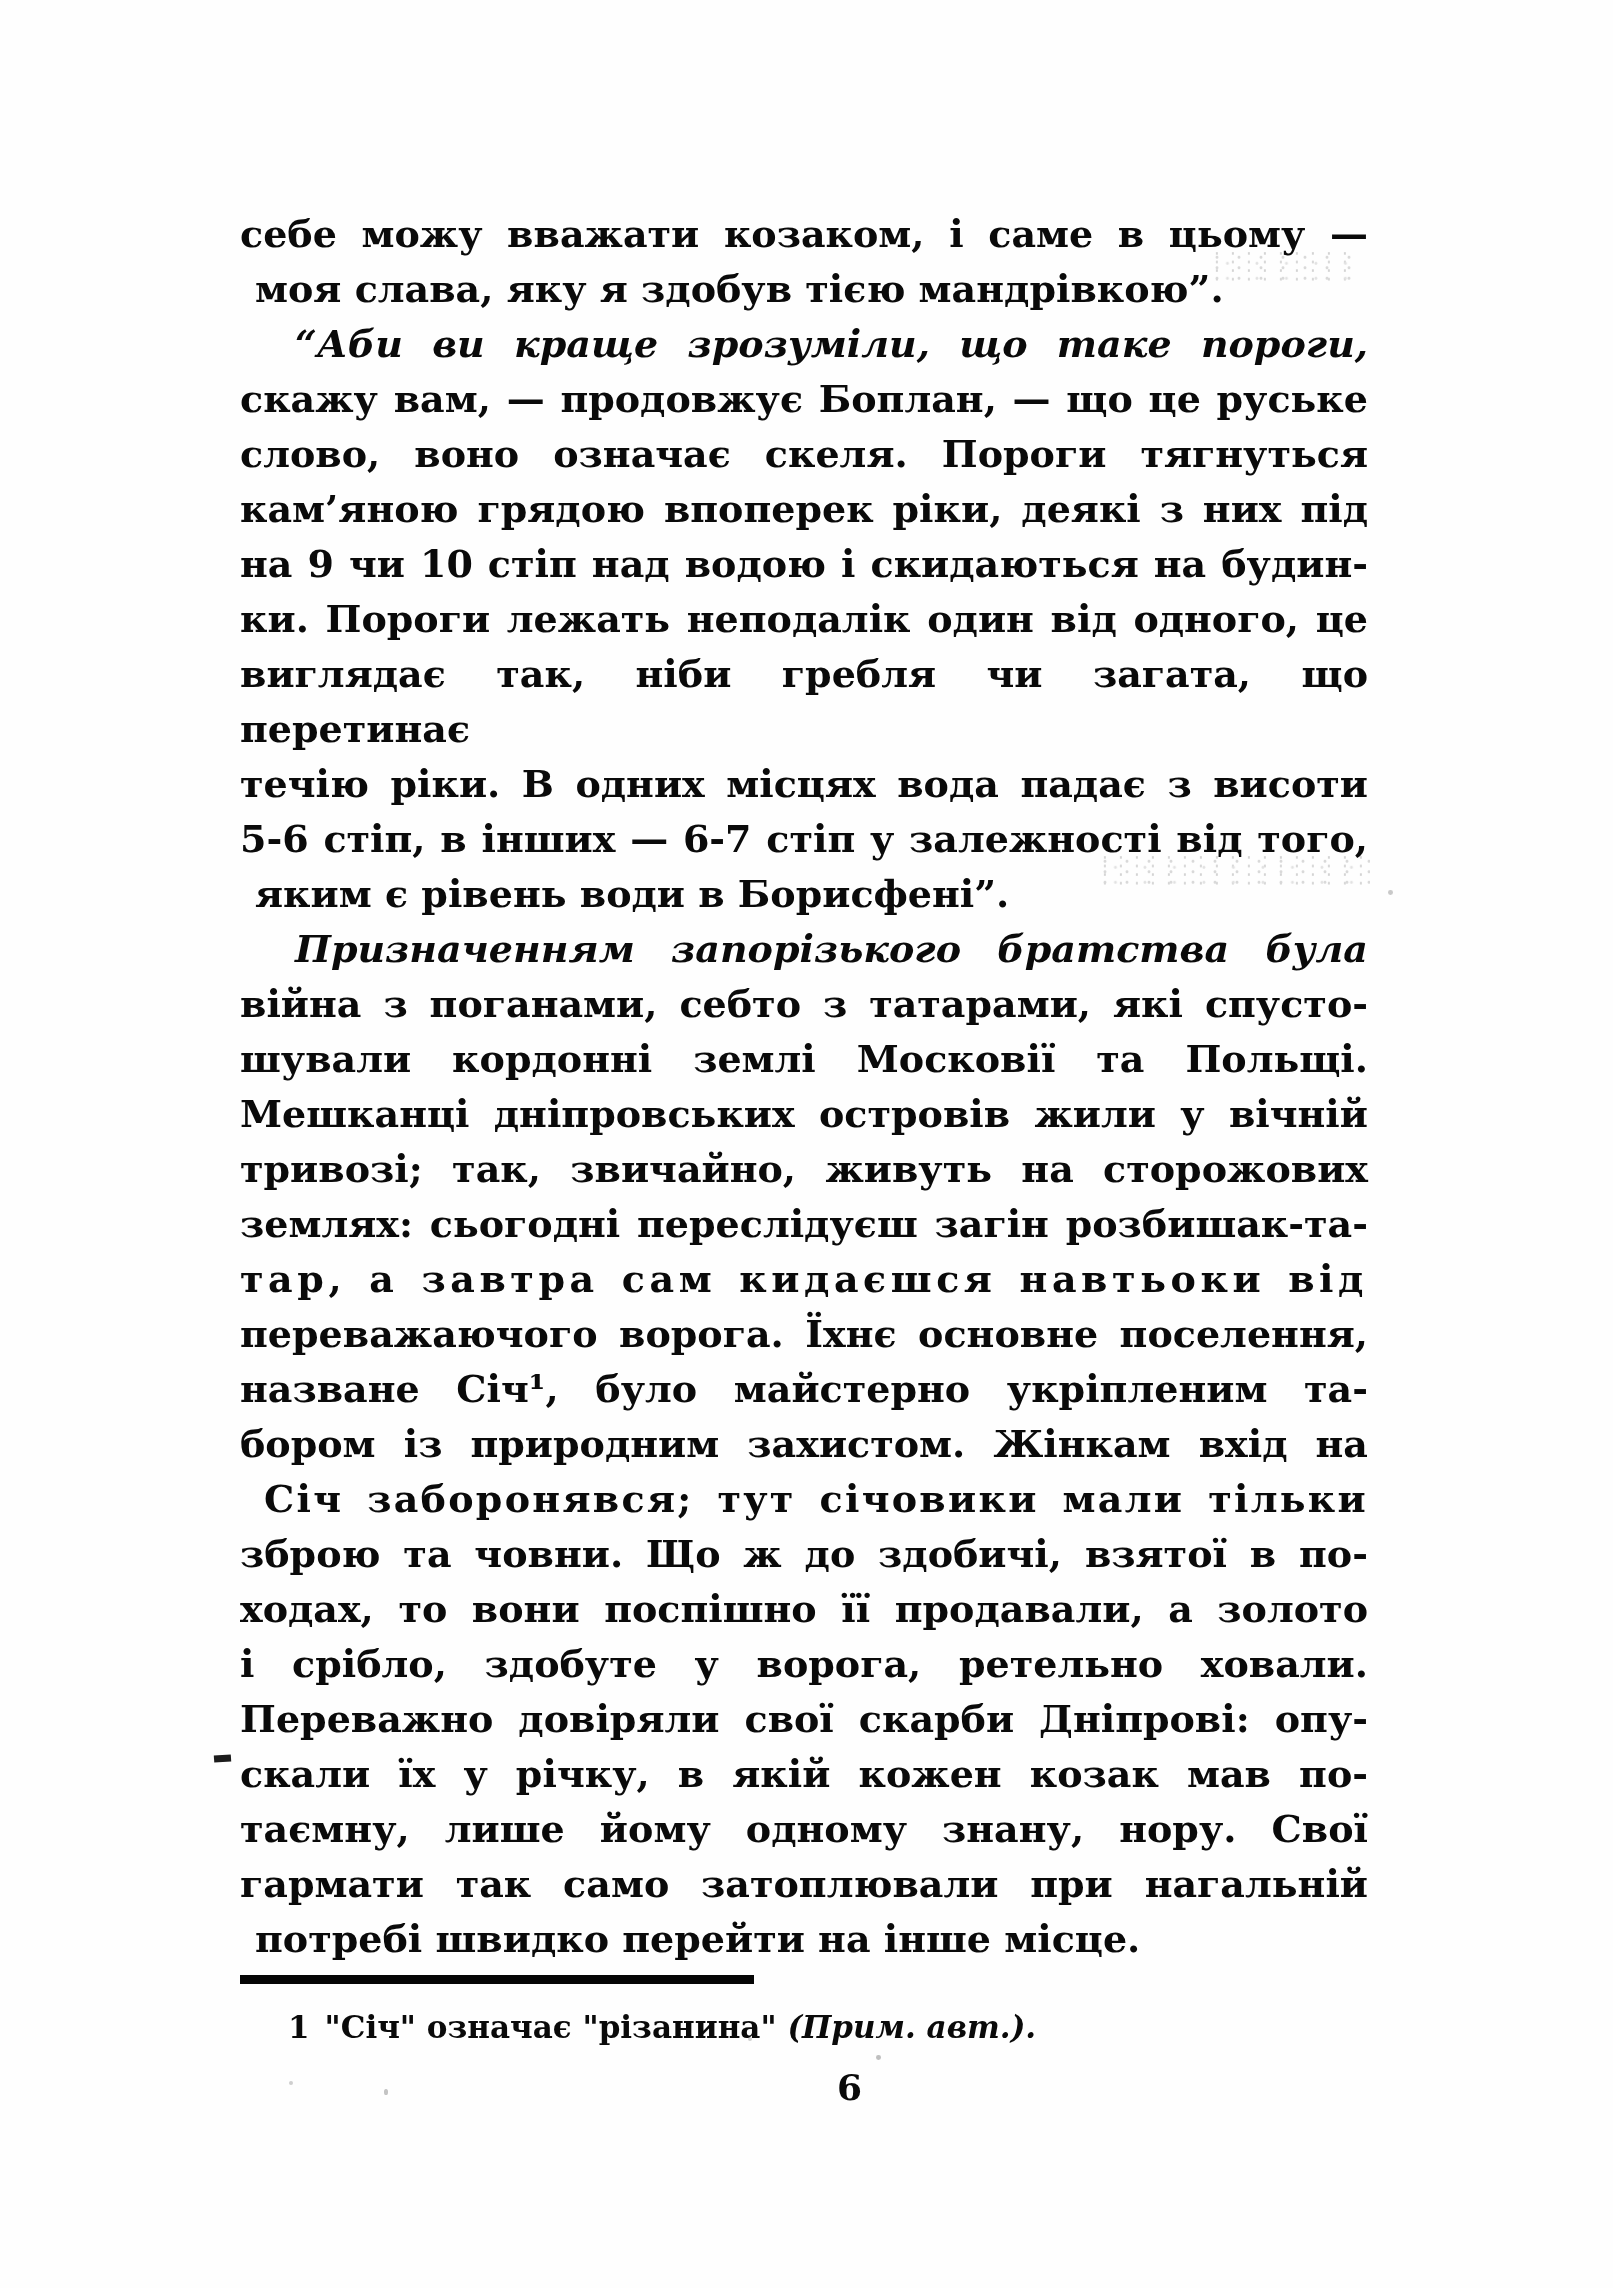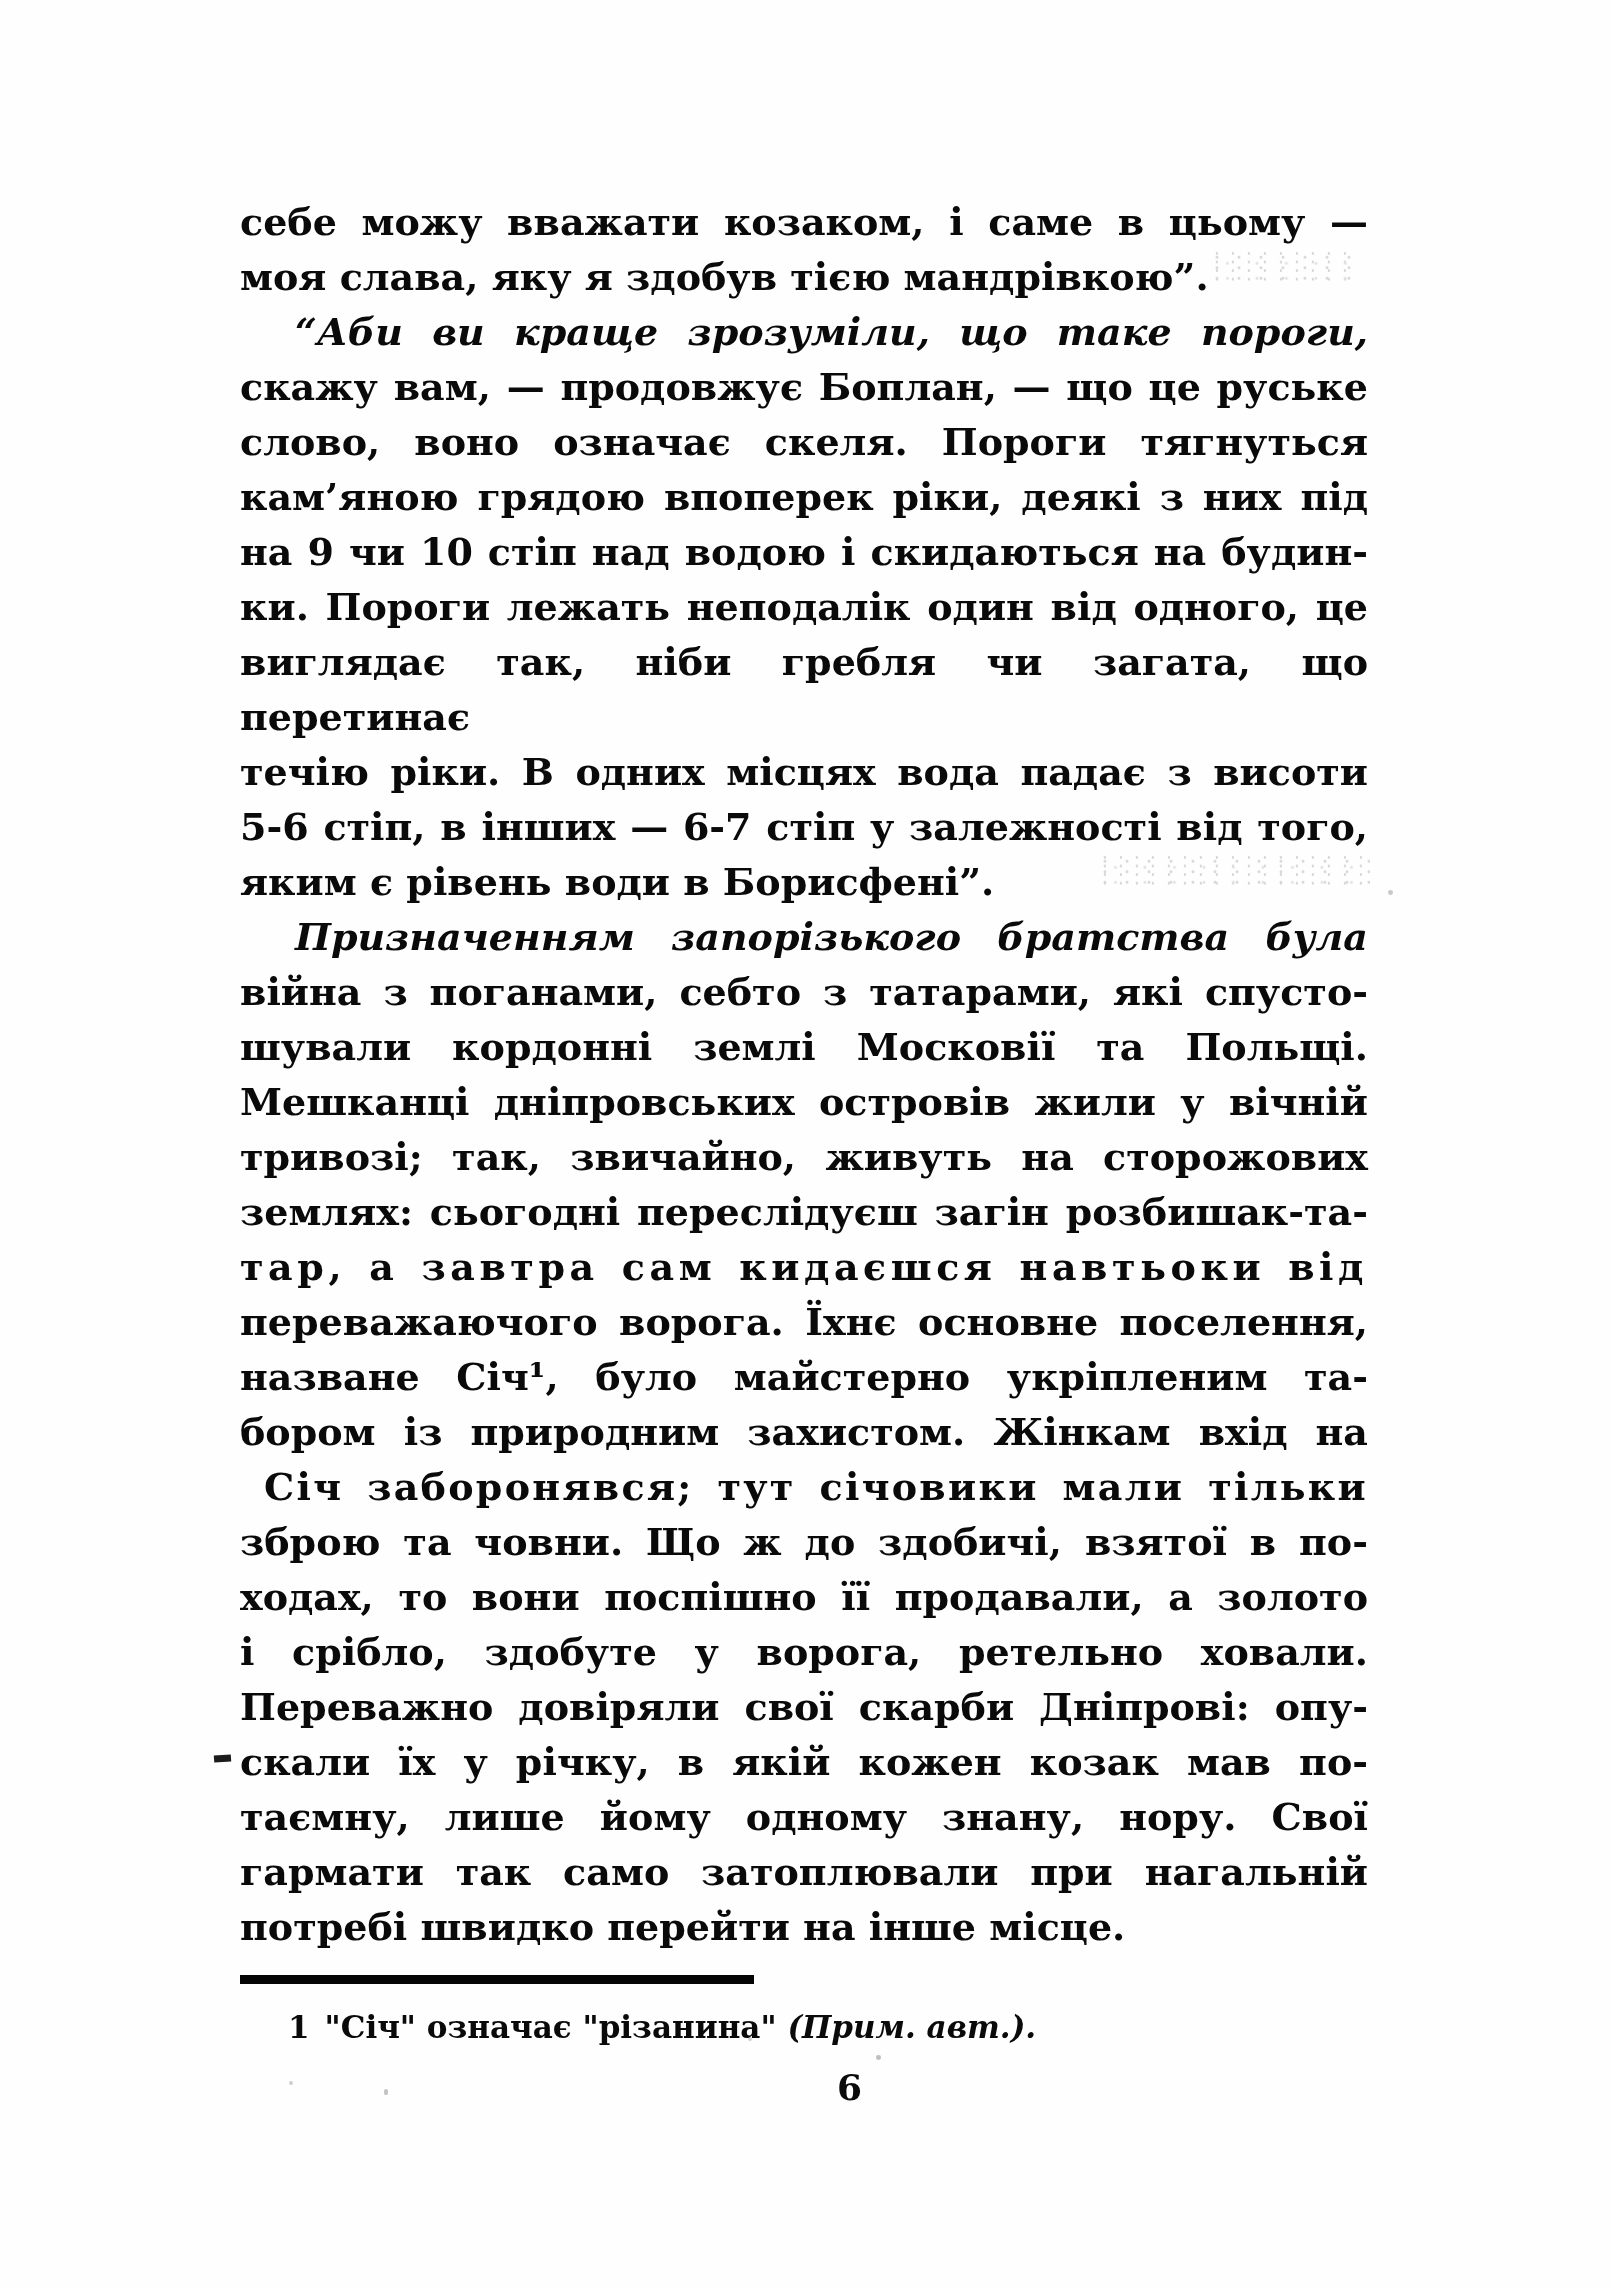--- a/index.html
+++ b/index.html
@@ -12,36 +12,37 @@
     width: 1613px;
     height: 2288px;
     background: #fefefe;
     overflow: hidden;
     font-family: "DejaVu Serif", "Liberation Serif", serif;
     color: #0a0a0a;
   }
   .text-block {
     position: absolute;
     left: 240px;
-    top: 194px;
+    top: 206px;
     width: 1128px;
     font-size: 38px;
     font-weight: 700;
     line-height: 55px;
   }
   .line {
     text-align: justify;
     text-align-last: justify;
   }
   .line.indent {
     text-indent: 55px;
     font-style: italic;
   }
   .line.end {
     text-align-last: left;
+    margin-left: 15px;
   }
   .footnote-rule {
     position: absolute;
     left: 240px;
     top: 1975px;
     width: 514px;
     height: 8.6px;
     background: #050505;
   }
   .footnote {

